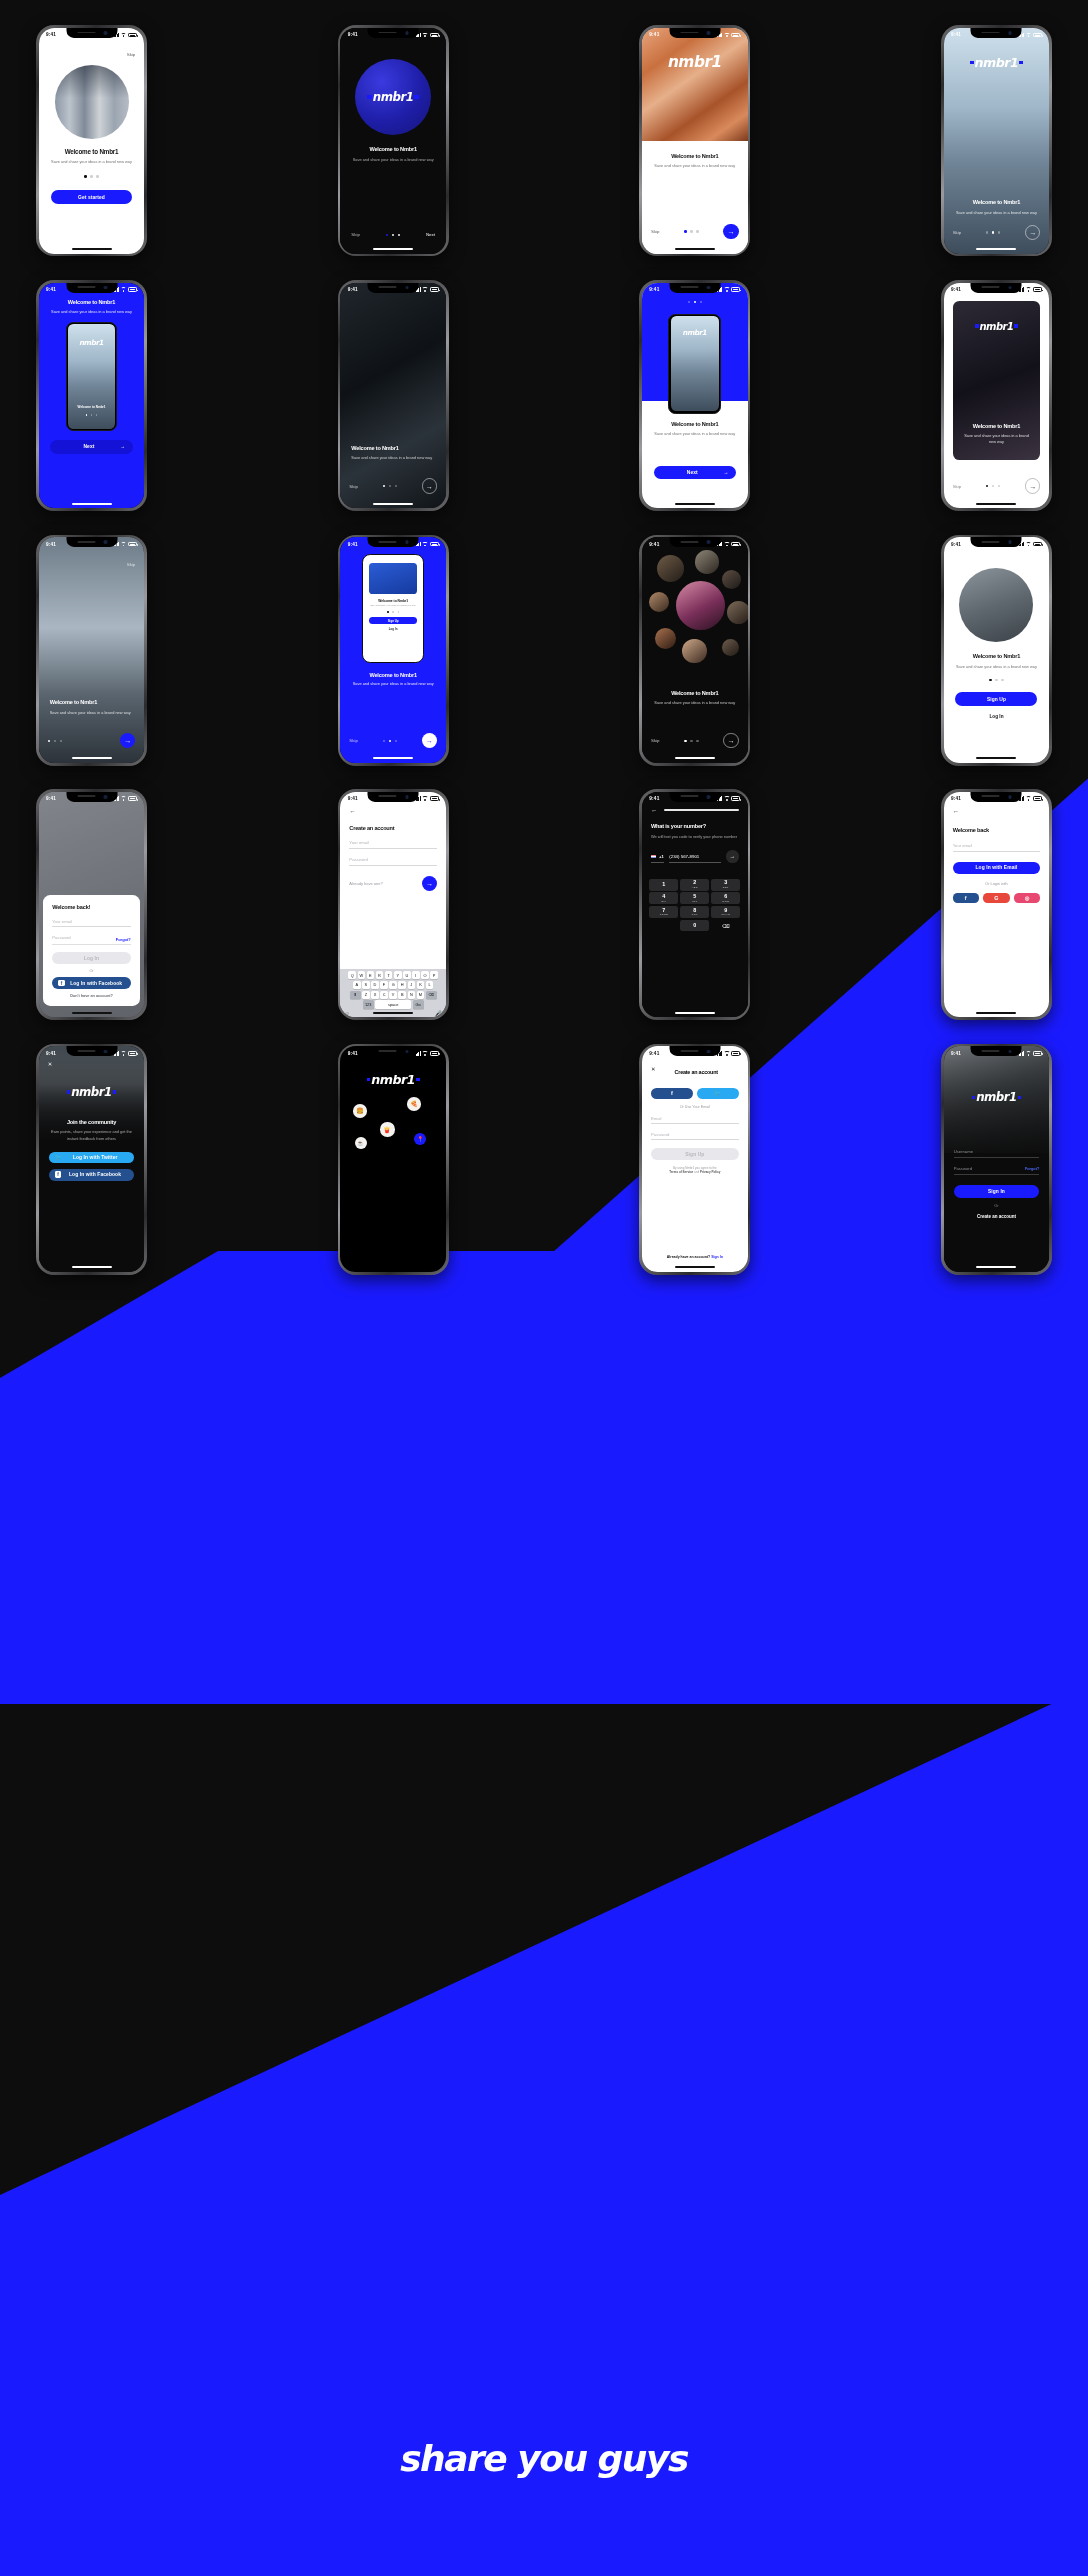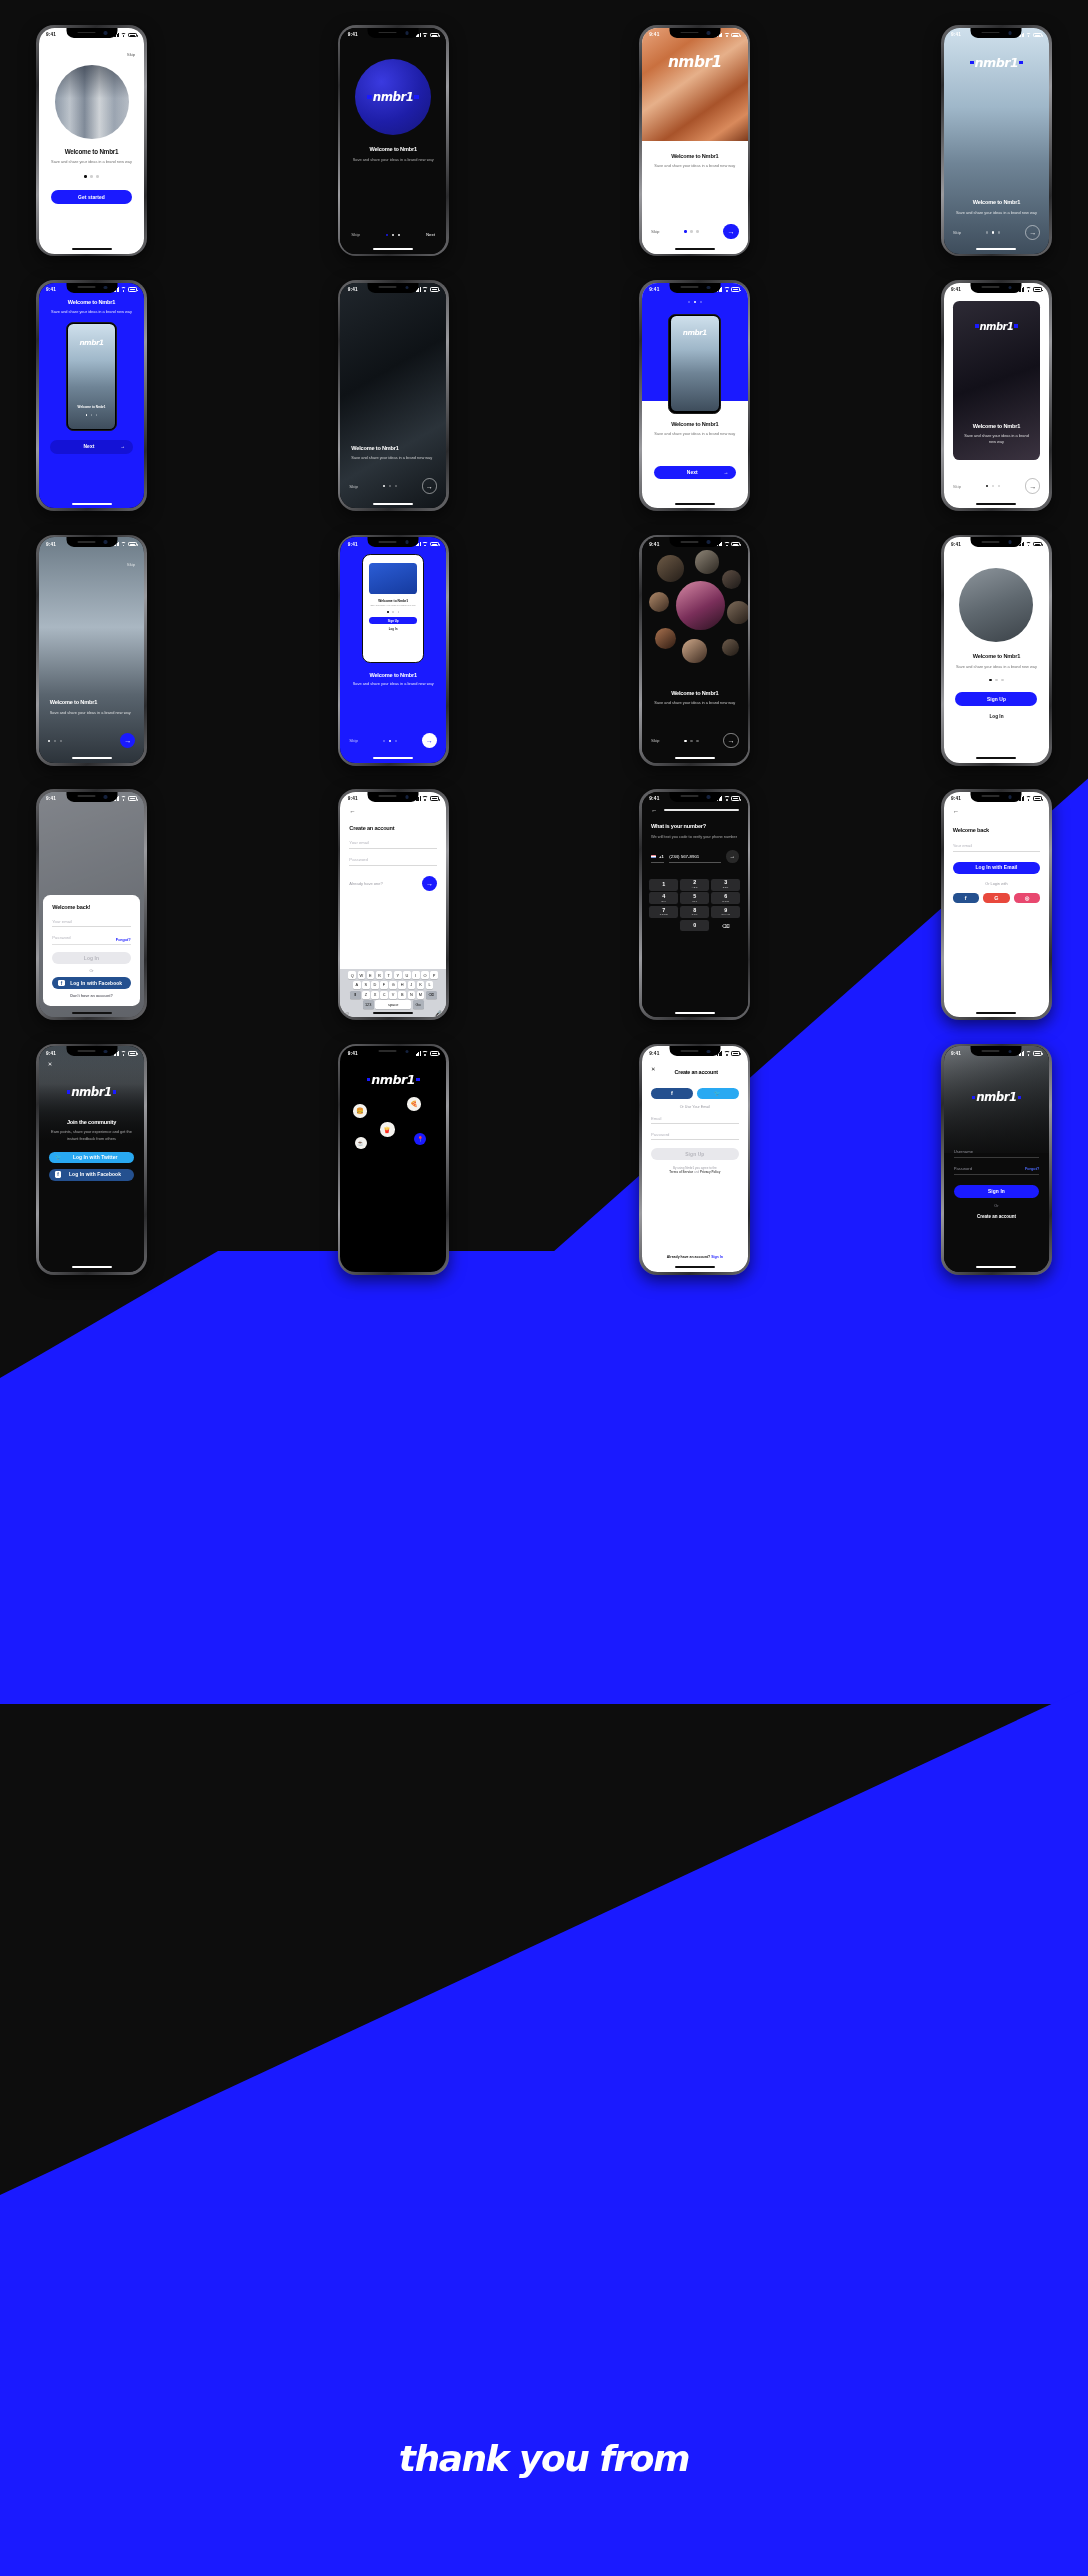--- a/index.html
+++ b/index.html
@@ -1177,17 +1177,17 @@
           </div>
           <div class="homebar"></div>
         </div>
       </div>
         </div>
     </div>
 
   </div>
 
   <div class="footer">
-    <div class="thanks">thank you from</div>
+    <div class="thanks">share you guys</div>
   </div>
 
 </div>
 
 
 </body></html>

